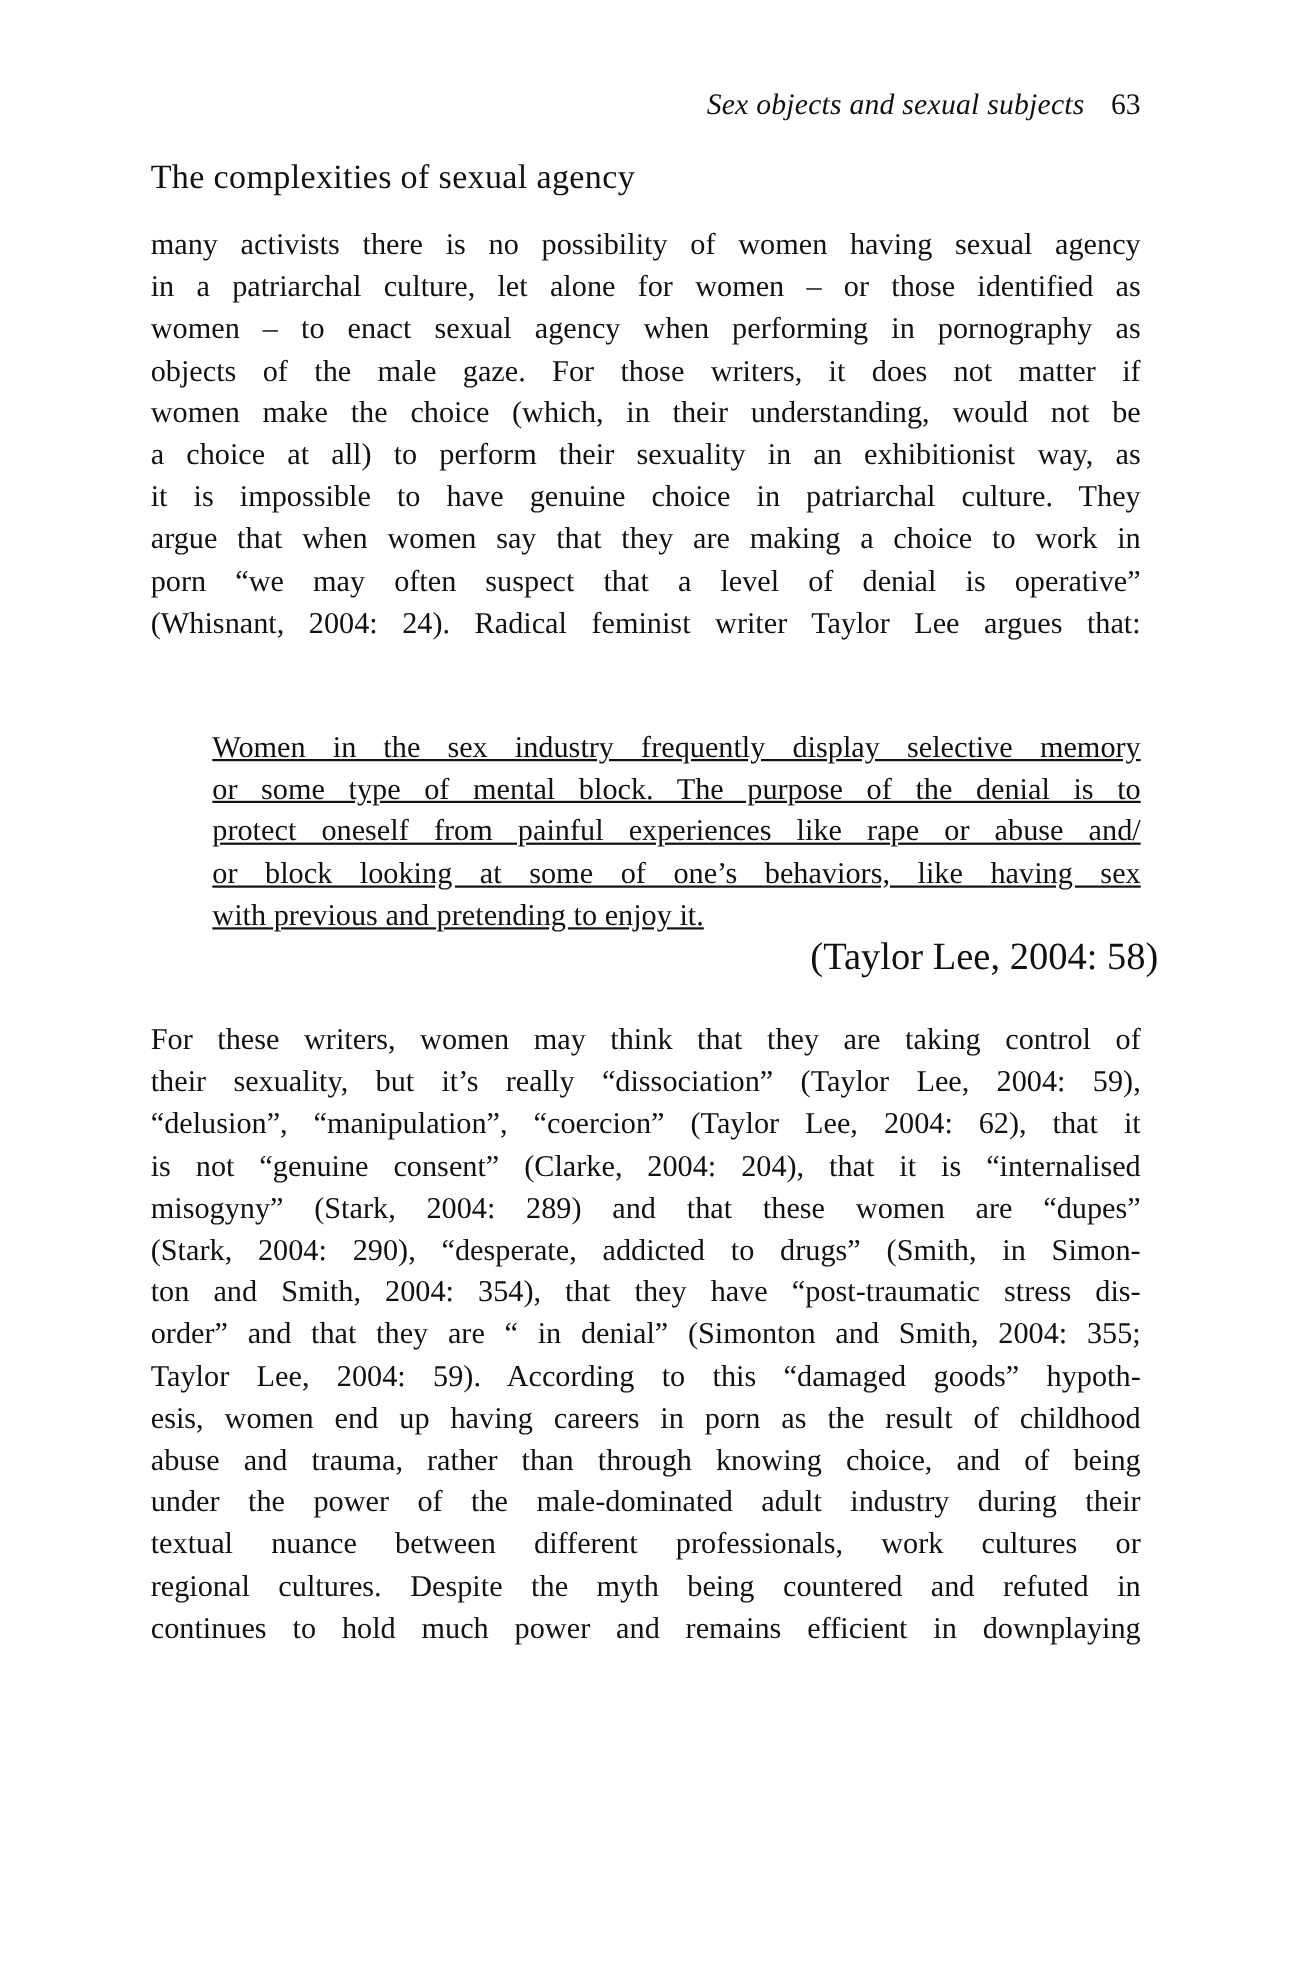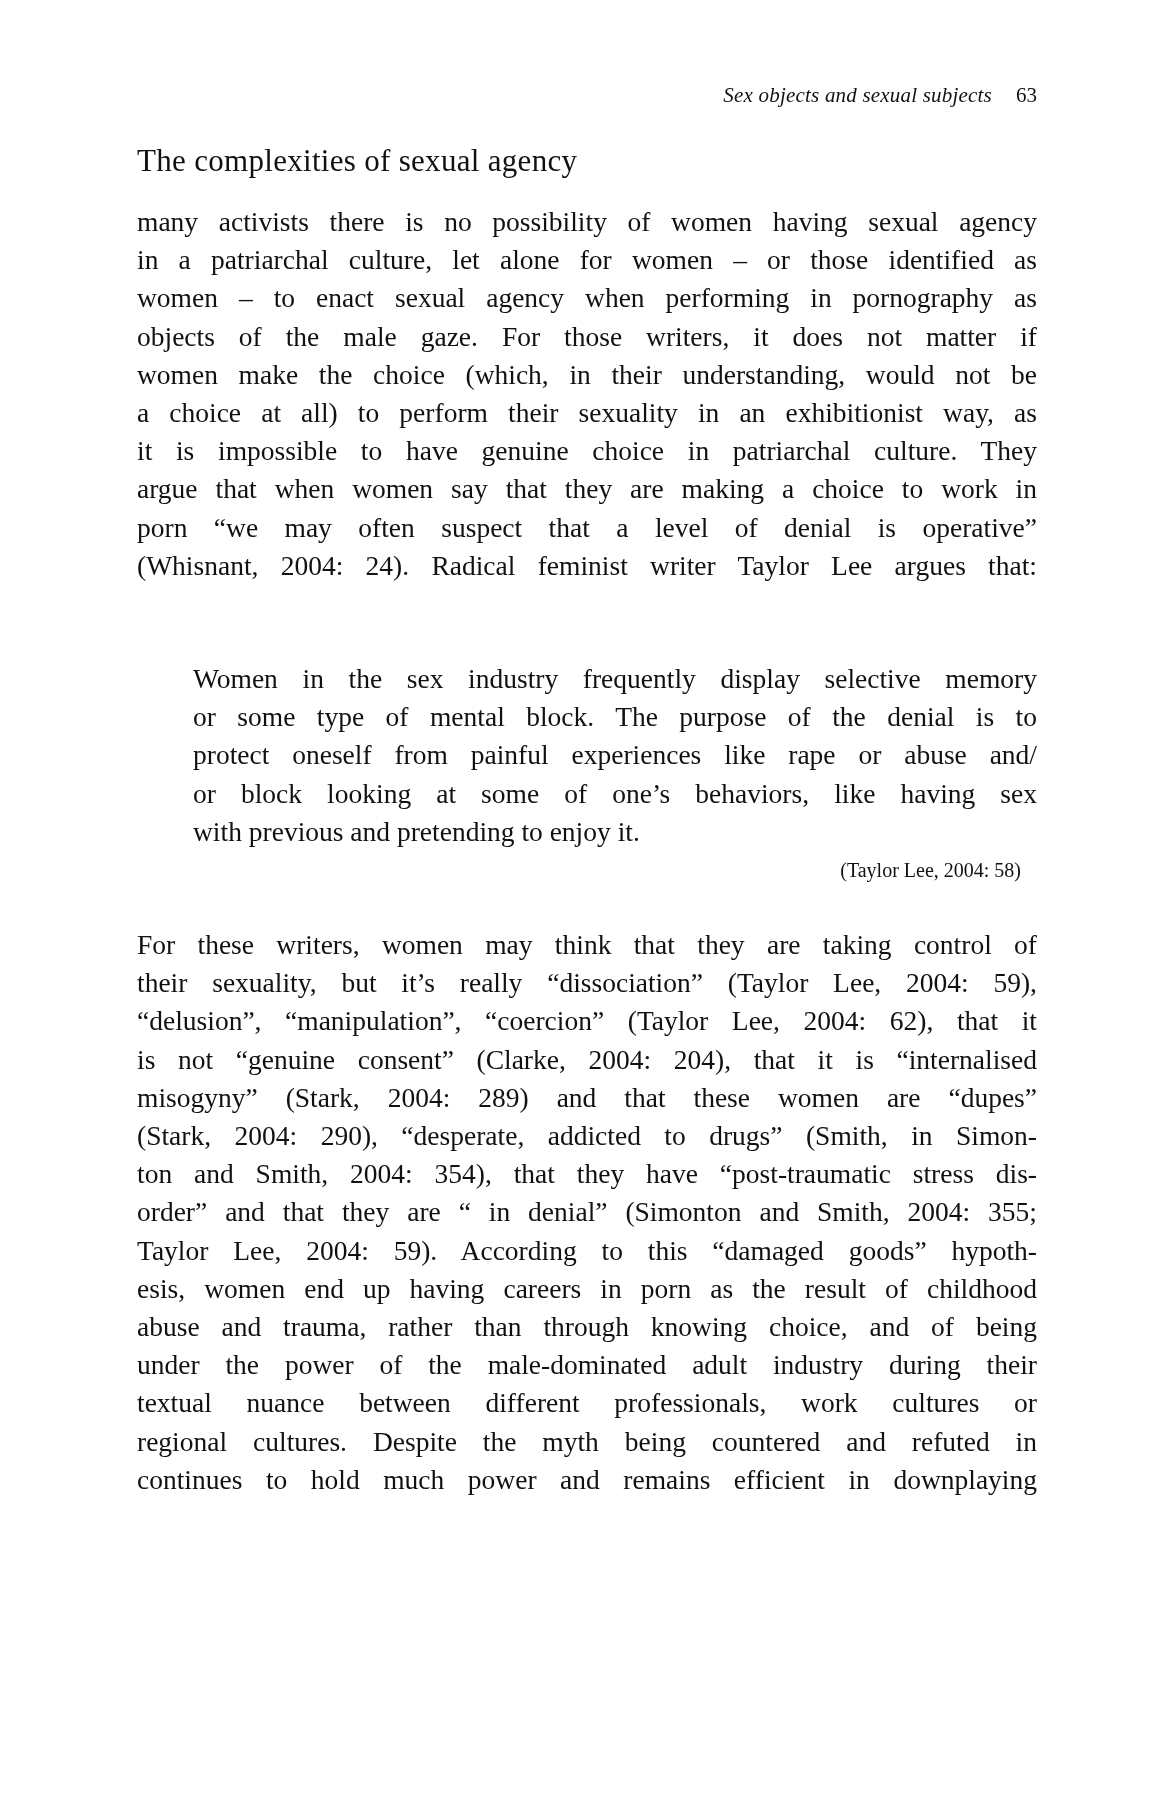--- a/index.html
+++ b/index.html
@@ -3,43 +3,43 @@
   <meta charset="utf-8">
   <style>
     html, body { margin: 0; padding: 0; background: #ffffff; }
     body {
       width: 1173px; height: 1800px; position: relative; overflow: hidden;
       font-family: "Liberation Serif", "DejaVu Serif", serif;
       color: #111111;
     }
     .running-header {
       position: absolute; top: 78px; right: 136px;
-      font-size: 21px; line-height: 34px; white-space: nowrap;
+      font-size: 27px; line-height: 34px; white-space: nowrap;
     }
     .running-header .rh-title { font-style: italic; letter-spacing: 0.2px; }
     .running-header .rh-page { margin-left: 24px; }
     .heading {
       position: absolute; top: 142px; left: 137px;
       font-size: 31px; line-height: 38px; font-weight: normal; margin: 0;
       letter-spacing: 0.3px;
     }
     .para {
       position: absolute; left: 137px; width: 900px;
       font-size: 27.5px; line-height: 38.2px;
       text-align: justify; margin: 0;
       hyphens: manual;
     }
     .p1 { top: 203px; }
     .blockquote {
       position: absolute; top: 660px; left: 193px; width: 844px;
-      font-size: 27.5px; line-height: 38.2px; text-align: justify; margin: 0;
+      font-size: 27.5px; line-height: 38.2px; text-align: justify; margin: 0; text-decoration: underline;
     }
     .bq-cite {
-      position: absolute; top: 851px; right: 152px;
-      font-size: 20px; line-height: 38.2px; white-space: nowrap;
+      position: absolute; top: 851px; right: 120px;
+      font-size: 35px; line-height: 38.2px; white-space: nowrap;
     }
     .p2 { top: 926px; }
     .line { display: block; text-align: justify; text-align-last: justify; white-space: nowrap; }
     .line.last { text-align-last: left; }
   </style>
 </head>
 <body>
 
 <div>
 

